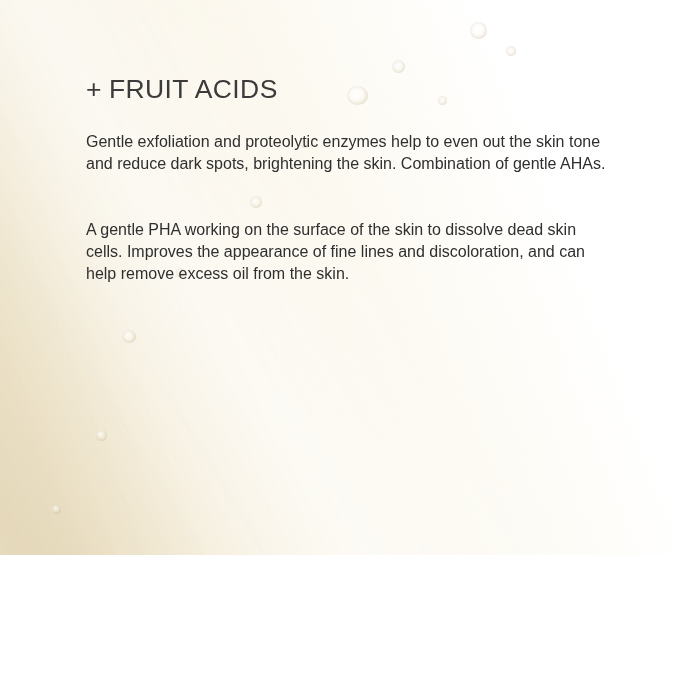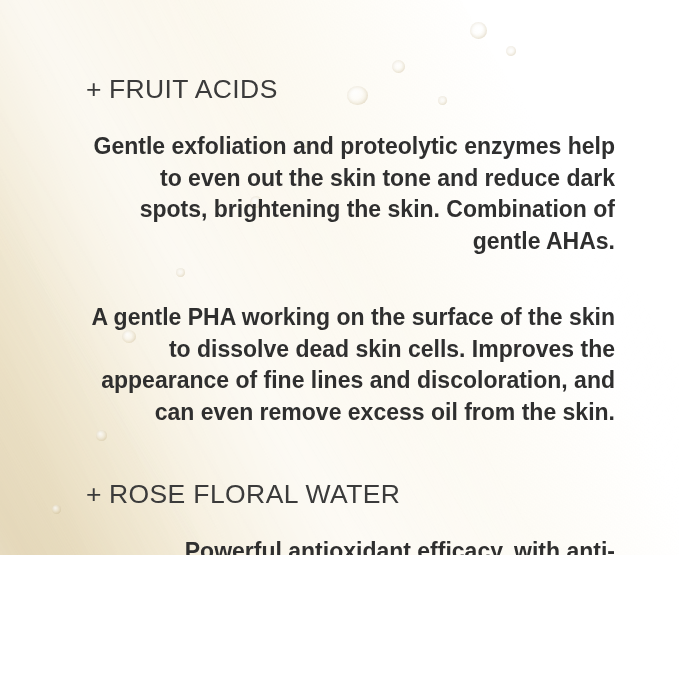--- a/index.html
+++ b/index.html
@@ -108,27 +108,26 @@
     color: #3b3b3b;
     margin: 0 0 26px 0;
     white-space: nowrap;
   }
   .heading .plus {
     display: inline-block;
     margin-right: 7px;
     font-weight: 400;
   }
   .body {
-    font-size: 23px;
+    font-size: 16px;
     line-height: 1.38;
     color: #2f2f2f;
     margin: 0;
     max-width: 530px;
-    font-weight: 700;
-    text-align: right;
+    font-weight: 400;
   }
 </style>
 </head>
 <body>
 
 <div class="page">
 
   <div class="smear-layer">
     <div class="smear"></div>
     <div class="smear-edge"></div>
@@ -150,22 +149,18 @@
   </div>
 
   <div class="content">
 
     <div class="section s1">
       <h2 class="heading"><span class="plus">+</span><span>FRUIT ACIDS</span></h2>
       <p class="body">Gentle exfoliation and proteolytic enzymes help to even out the skin tone and reduce dark spots, brightening the skin. Combination of gentle AHAs.</p>
     </div>
 
     <div class="section s2">
-      <p class="body">A gentle PHA working on the surface of the skin to dissolve dead skin cells. Improves the appearance of fine lines and discoloration, and can even remove excess oil from the skin.</p>
+      <p class="body">A gentle PHA working on the surface of the skin to dissolve dead skin cells. Improves the appearance of fine lines and discoloration, and can help remove excess oil from the skin.</p>
     </div>
 
-    <div class="section s3">
-      <h2 class="heading"><span class="plus">+</span><span>ROSE FLORAL WATER</span></h2>
-      <p class="body">Powerful antioxidant efficacy, with anti-inflammatory properties, offering mild toning while deeply moisturising.</p>
-    </div>
 
   </div>
 </div>
 
 </body></html>

